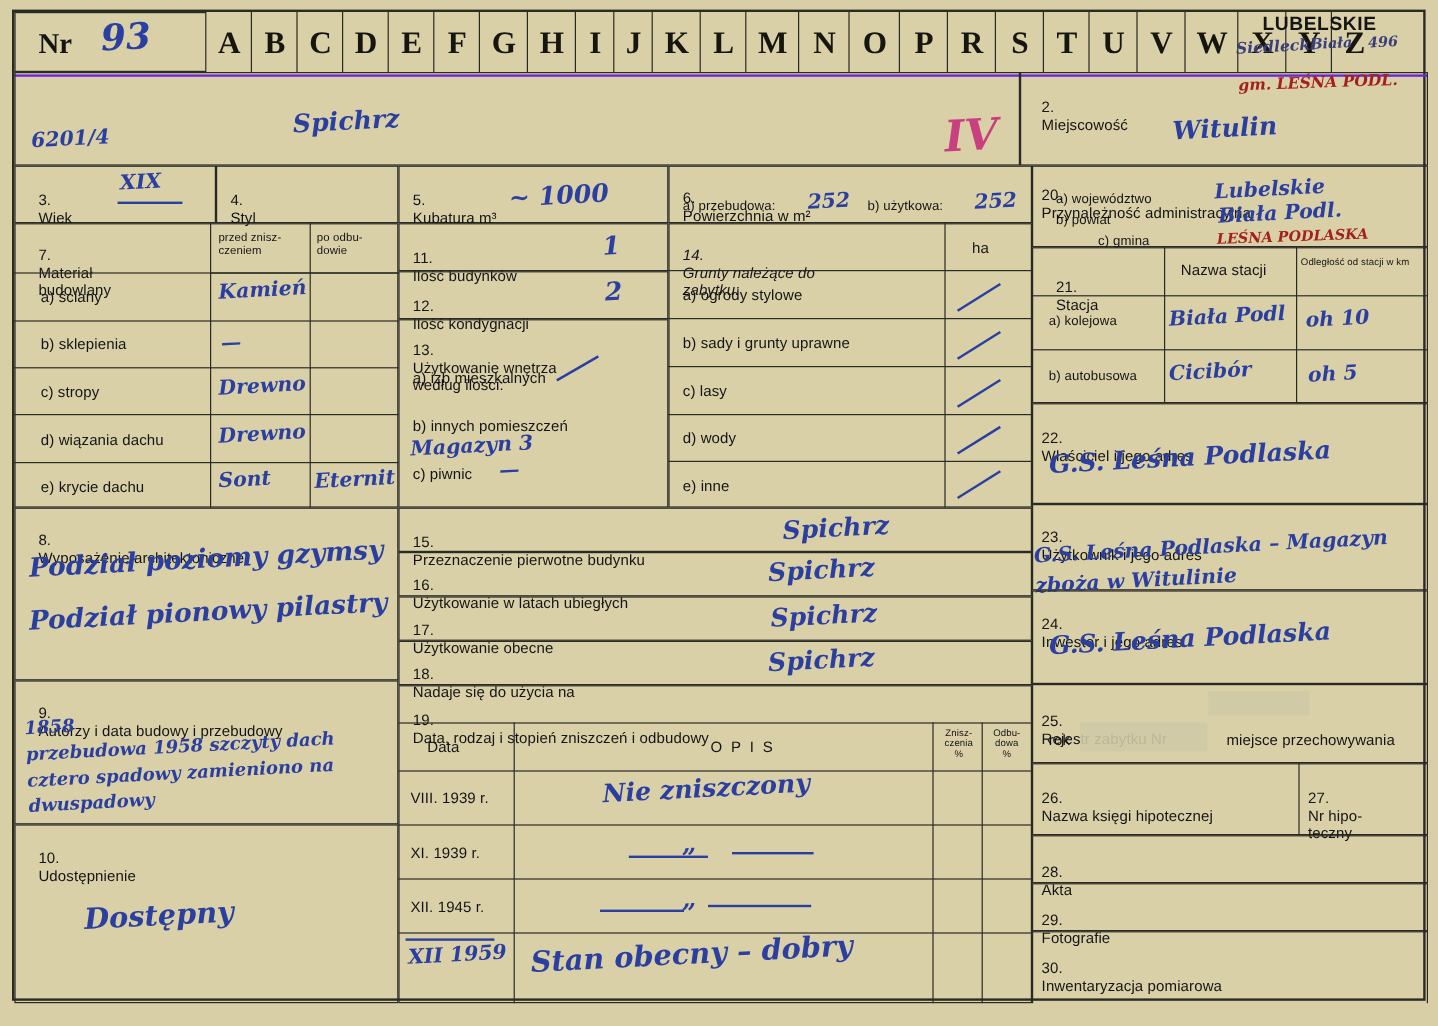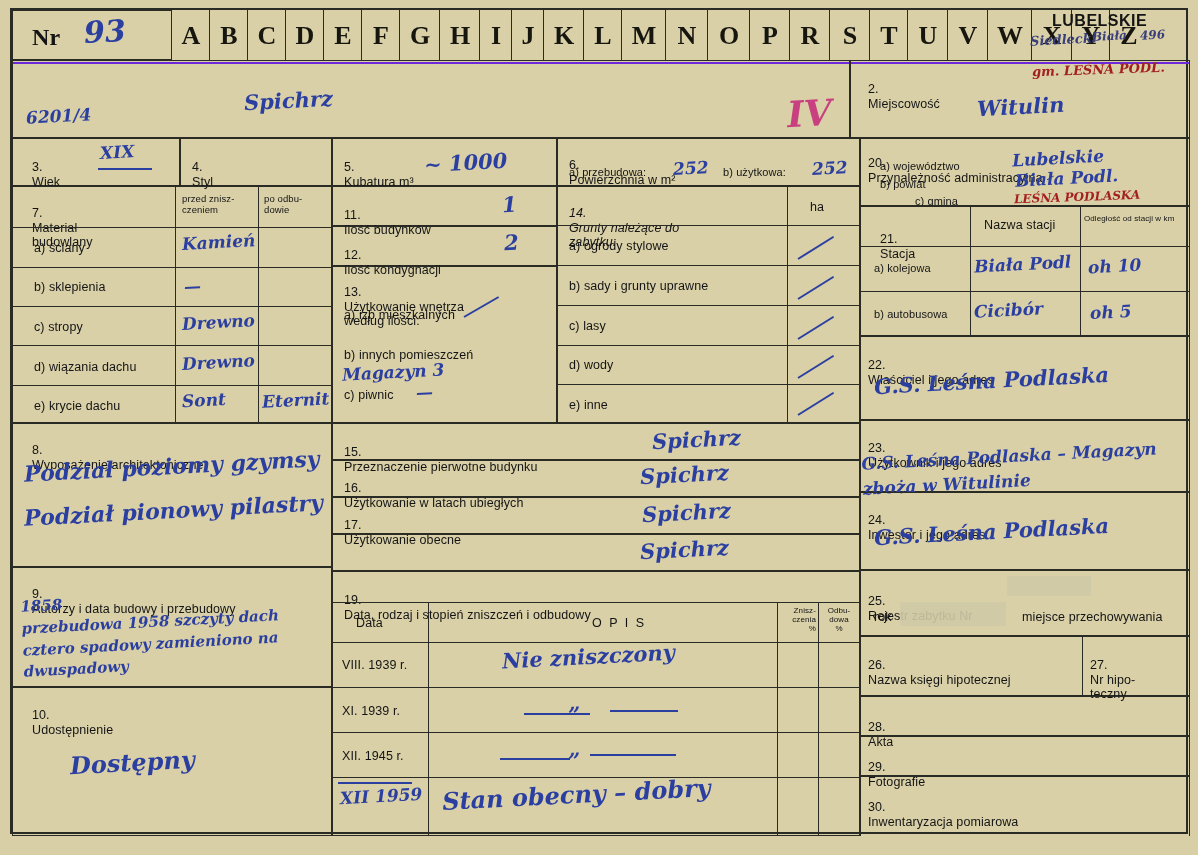--- a/index.html
+++ b/index.html
@@ -340,20 +340,24 @@
   <div class="hand" style="left:628px;top:452px;">Spichrz</div>
 
   <div class="cell" style="left:320px;top:487px;width:528px;height:37px;"></div>
   <div class="lbl" style="left:332px;top:494px;">
     <span>17.</span>
     <span>Użytkowanie obecne</span>
   </div>
   <div class="hand" style="left:630px;top:490px;">Spichrz</div>
 
   <div class="cell" style="left:320px;top:524px;width:528px;height:37px;"></div>
+  <div class="lbl" style="left:332px;top:531px;">
+    <span>18.</span>
+    <span>Nadaje się do użycia na</span>
+  </div>
   <div class="hand" style="left:628px;top:527px;">Spichrz</div>
 
   <div class="cell" style="left:848px;top:410px;width:330px;height:72px;"></div>
   <div class="lbl" style="left:856px;top:417px;">
     <span>23.</span>
     <span>Użytkownik i jego adres</span>
   </div>
   <div class="hand sm" style="left:850px;top:434px;line-height:1.45;">G.S. Leśna Podlaska – Magazyn
 zboża w Witulinie</div>
 
@@ -390,21 +394,21 @@
   <div class="cell" style="left:320px;top:632px;width:528px;height:0;border-width:1px 0 0 0;"></div>
   <div class="cell" style="left:320px;top:677px;width:528px;height:0;border-width:1px 0 0 0;"></div>
   <div class="cell" style="left:320px;top:722px;width:528px;height:0;border-width:1px 0 0 0;"></div>
   <div class="cell" style="left:320px;top:767px;width:528px;height:0;border-width:1px 0 0 0;"></div>
   <div class="cell" style="left:416px;top:592px;width:0;height:234px;border-width:0 0 0 1px;"></div>
   <div class="cell" style="left:765px;top:592px;width:0;height:234px;border-width:0 0 0 1px;"></div>
   <div class="cell" style="left:806px;top:592px;width:0;height:234px;border-width:0 0 0 1px;"></div>
 
   <div class="lbl" style="left:344px;top:606px;">Data</div>
   <div class="lbl" style="left:580px;top:606px;letter-spacing:2px;">O P I S</div>
-  <div class="lbl xs" style="left:770px;top:596px;font-size:8px;text-align:right;width:34px;">Znisz-
+  <div class="lbl xs" style="left:770px;top:596px;font-size:8px;text-align:center;width:34px;">Znisz-
 czenia
 %</div>
   <div class="lbl xs" style="left:810px;top:596px;font-size:8px;text-align:center;width:34px;">Odbu-
 dowa
 %</div>
 
   <div class="lbl" style="left:330px;top:648px;">VIII. 1939 r.</div>
   <div class="hand" style="left:490px;top:634px;">Nie zniszczony</div>
   <div class="lbl" style="left:330px;top:694px;">XI. 1939 r.</div>
   <div class="hand" style="left:556px;top:680px;">„</div>

